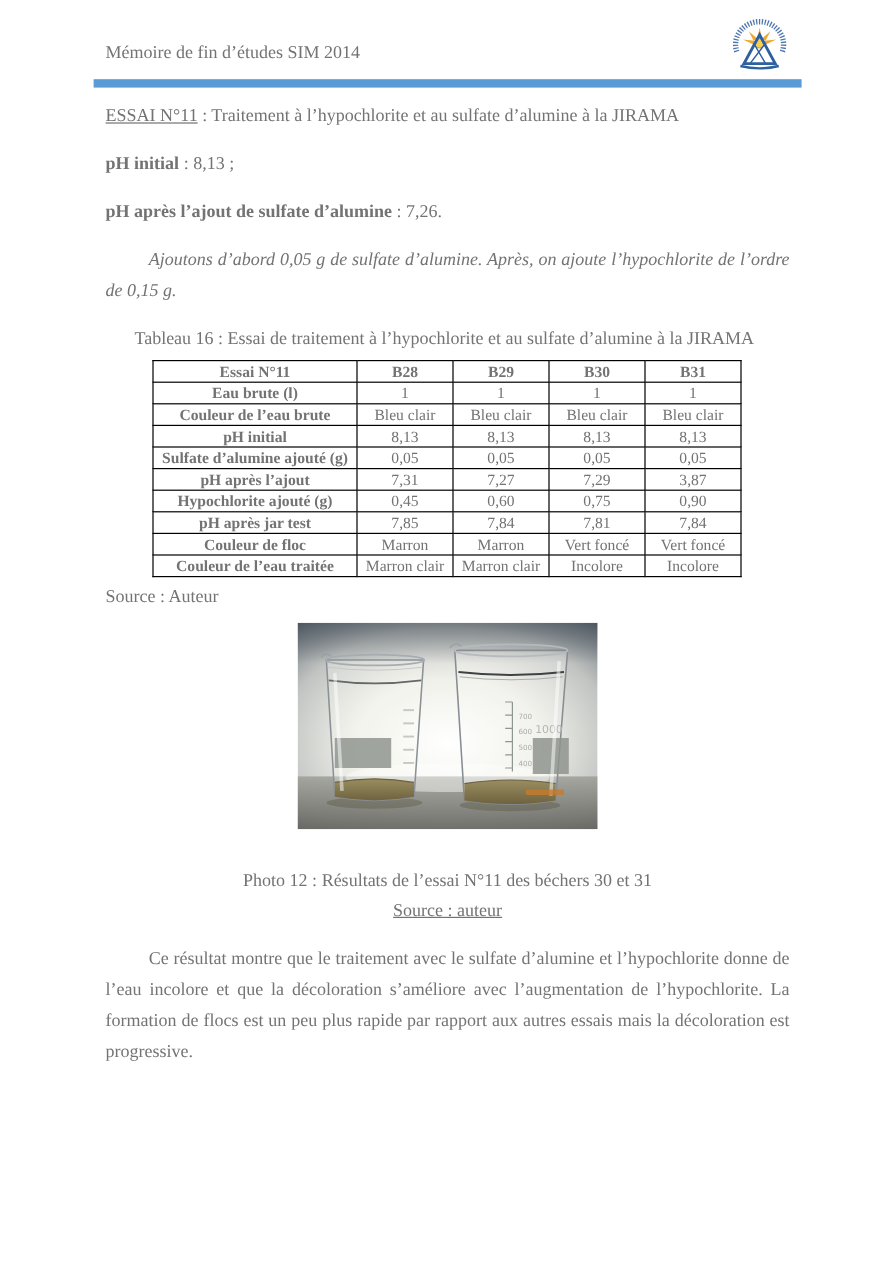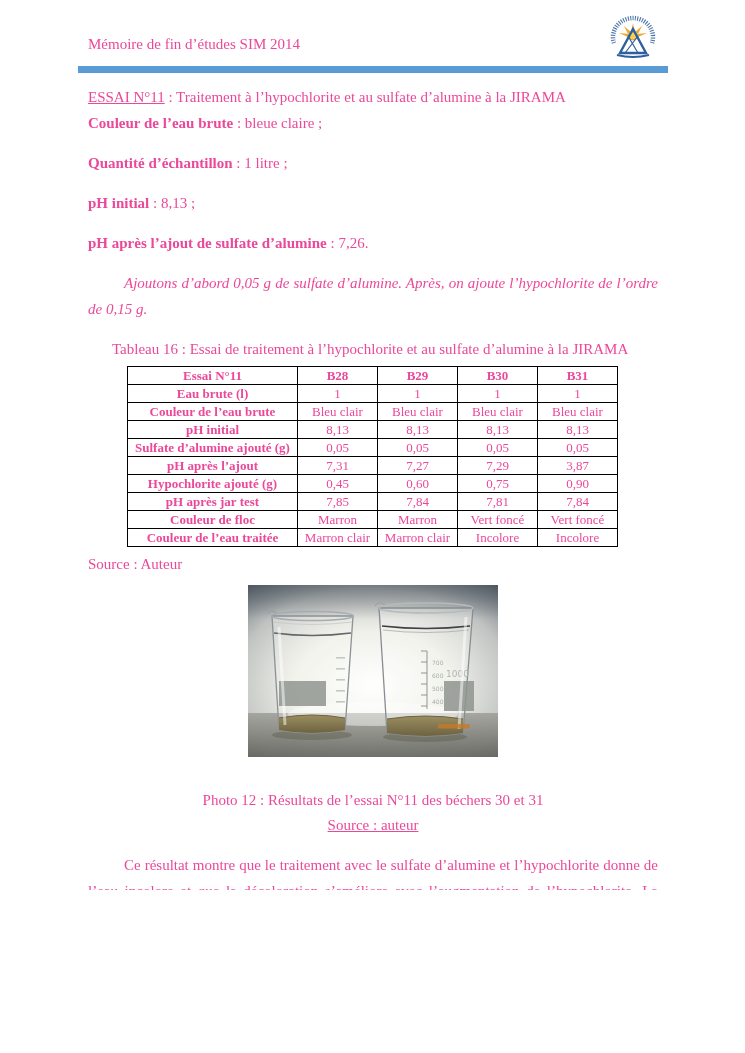--- a/index.html
+++ b/index.html
@@ -1,17 +1,17 @@
 <!DOCTYPE html>
 <html><head>
 <meta charset="utf-8">
 <style>
   html,body{margin:0;padding:0;background:#fff;}
   .page{position:relative;width:745px;height:890px;background:#ffffff;overflow:hidden;
-        font-family:"Liberation Serif","DejaVu Serif",serif;color:#ec4899;}
+        font-family:"Liberation Serif","DejaVu Serif",serif;color:#737373;}
   
   .hdr-title{position:absolute;left:88px;top:36px;font-size:15px;}
   .hdr-logo{position:absolute;left:606px;top:13px;width:54px;height:48px;}
   .hdr-rule{position:absolute;left:78px;top:66px;width:590px;height:7px;background:#5b9bd5;}
   
   .main{position:absolute;left:88px;top:84px;width:570px;font-size:15px;line-height:26px;}
   .main p{margin:0;}
   p.line{margin-top:14px;}
   p.line.first{margin-top:0;}
   .b{font-weight:bold;}
@@ -55,22 +55,20 @@
       <path d="M22,23 L32,40 M32,23 L19,40" stroke="#2e5f9e" stroke-width="1.2"></path>
       <path d="M11,42 Q27,46 43,42" stroke="#2e5f9e" stroke-width="2" fill="none"></path>
     </svg>
   </div>
   <div class="hdr-rule"></div>
 
   <div class="main">
 
     <p class="essai"><span class="u">ESSAI N°11</span><span> : Traitement à l’hypochlorite et au sulfate d’alumine à la JIRAMA</span></p>
 
-    <p class="line first"><span class="b">Couleur de l’eau brute</span><span> : bleue claire ;</span></p>
-    <p class="line"><span class="b">Quantité d’échantillon</span><span> : 1 litre ;</span></p>
     <p class="line"><span class="b">pH initial</span><span> : 8,13 ;</span></p>
     <p class="line"><span class="b">pH après l’ajout de sulfate d’alumine</span><span> : 7,26.</span></p>
 
     <p class="para">Ajoutons d’abord 0,05 g de sulfate d’alumine. Après, on ajoute l’hypochlorite de l’ordre de 0,15 g.</p>
 
     <p class="tcaption">Tableau 16 : Essai de traitement à l’hypochlorite et au sulfate d’alumine à la JIRAMA</p>
 
     <table class="results">
       <colgroup>
           <col style="width:170px">

